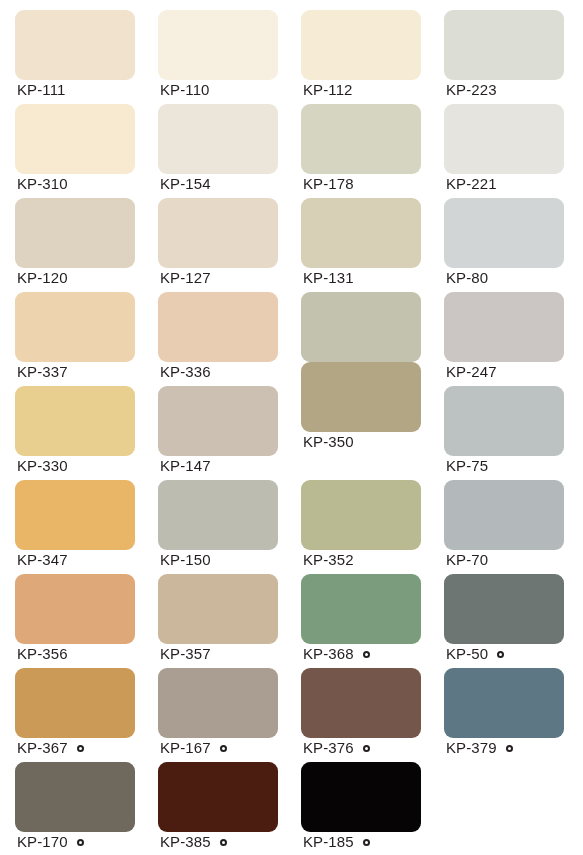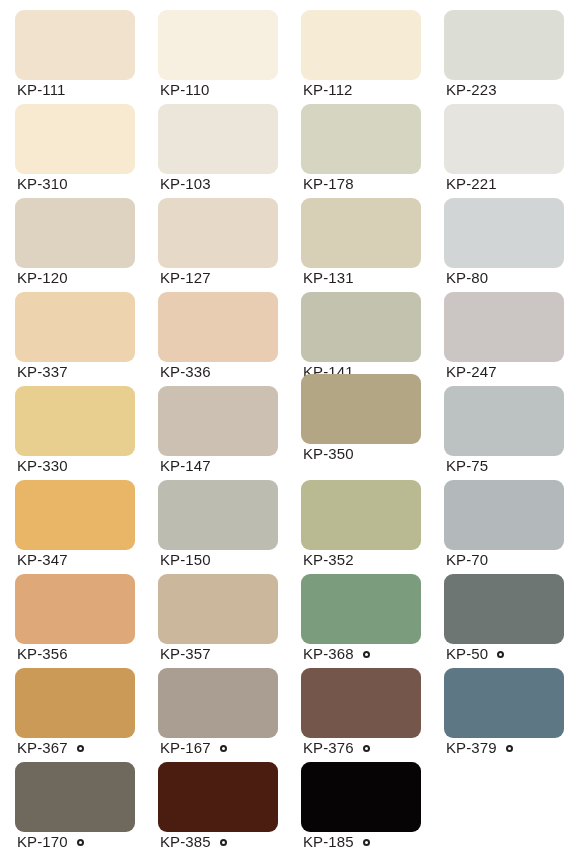--- a/index.html
+++ b/index.html
@@ -86,21 +86,21 @@
     </div>
     <div class="swatch-cell" style="left: 15px; top: 104px;">
       <div class="swatch-chip" style="background: rgb(247, 234, 208); width: 120px; height: 70px; border-radius: 9px;"></div>
       <div class="swatch-meta">
         <span class="swatch-label">KP-310</span>
       </div>
     </div>
     <div class="swatch-cell" style="left: 158px; top: 104px;">
       <div class="swatch-chip" style="background: rgb(236, 229, 218); width: 120px; height: 70px; border-radius: 9px;"></div>
       <div class="swatch-meta">
-        <span class="swatch-label">KP-103</span>
+        <span class="swatch-label">KP-154</span>
       </div>
     </div>
     <div class="swatch-cell" style="left: 301px; top: 104px;">
       <div class="swatch-chip" style="background: rgb(214, 213, 194); width: 120px; height: 70px; border-radius: 9px;"></div>
       <div class="swatch-meta">
         <span class="swatch-label">KP-178</span>
       </div>
     </div>
     <div class="swatch-cell" style="left: 444px; top: 104px;">
       <div class="swatch-chip" style="background: rgb(230, 228, 222); width: 120px; height: 70px; border-radius: 9px;"></div>
@@ -161,21 +161,21 @@
       <div class="swatch-meta">
         <span class="swatch-label">KP-330</span>
       </div>
     </div>
     <div class="swatch-cell" style="left: 158px; top: 386px;">
       <div class="swatch-chip" style="background: rgb(203, 192, 178); width: 120px; height: 70px; border-radius: 9px;"></div>
       <div class="swatch-meta">
         <span class="swatch-label">KP-147</span>
       </div>
     </div>
-    <div class="swatch-cell" style="left: 301px; top: 374px; text-align: center;">
+    <div class="swatch-cell" style="left: 301px; top: 362px; text-align: center;">
       <div class="swatch-chip" style="background: rgb(179, 166, 132); width: 120px; height: 70px; border-radius: 9px;"></div>
       <div class="swatch-meta">
         <span class="swatch-label">KP-350</span>
       </div>
     </div>
     <div class="swatch-cell" style="left: 444px; top: 386px;">
       <div class="swatch-chip" style="background: rgb(188, 193, 193); width: 120px; height: 70px; border-radius: 9px;"></div>
       <div class="swatch-meta">
         <span class="swatch-label">KP-75</span>
       </div>

